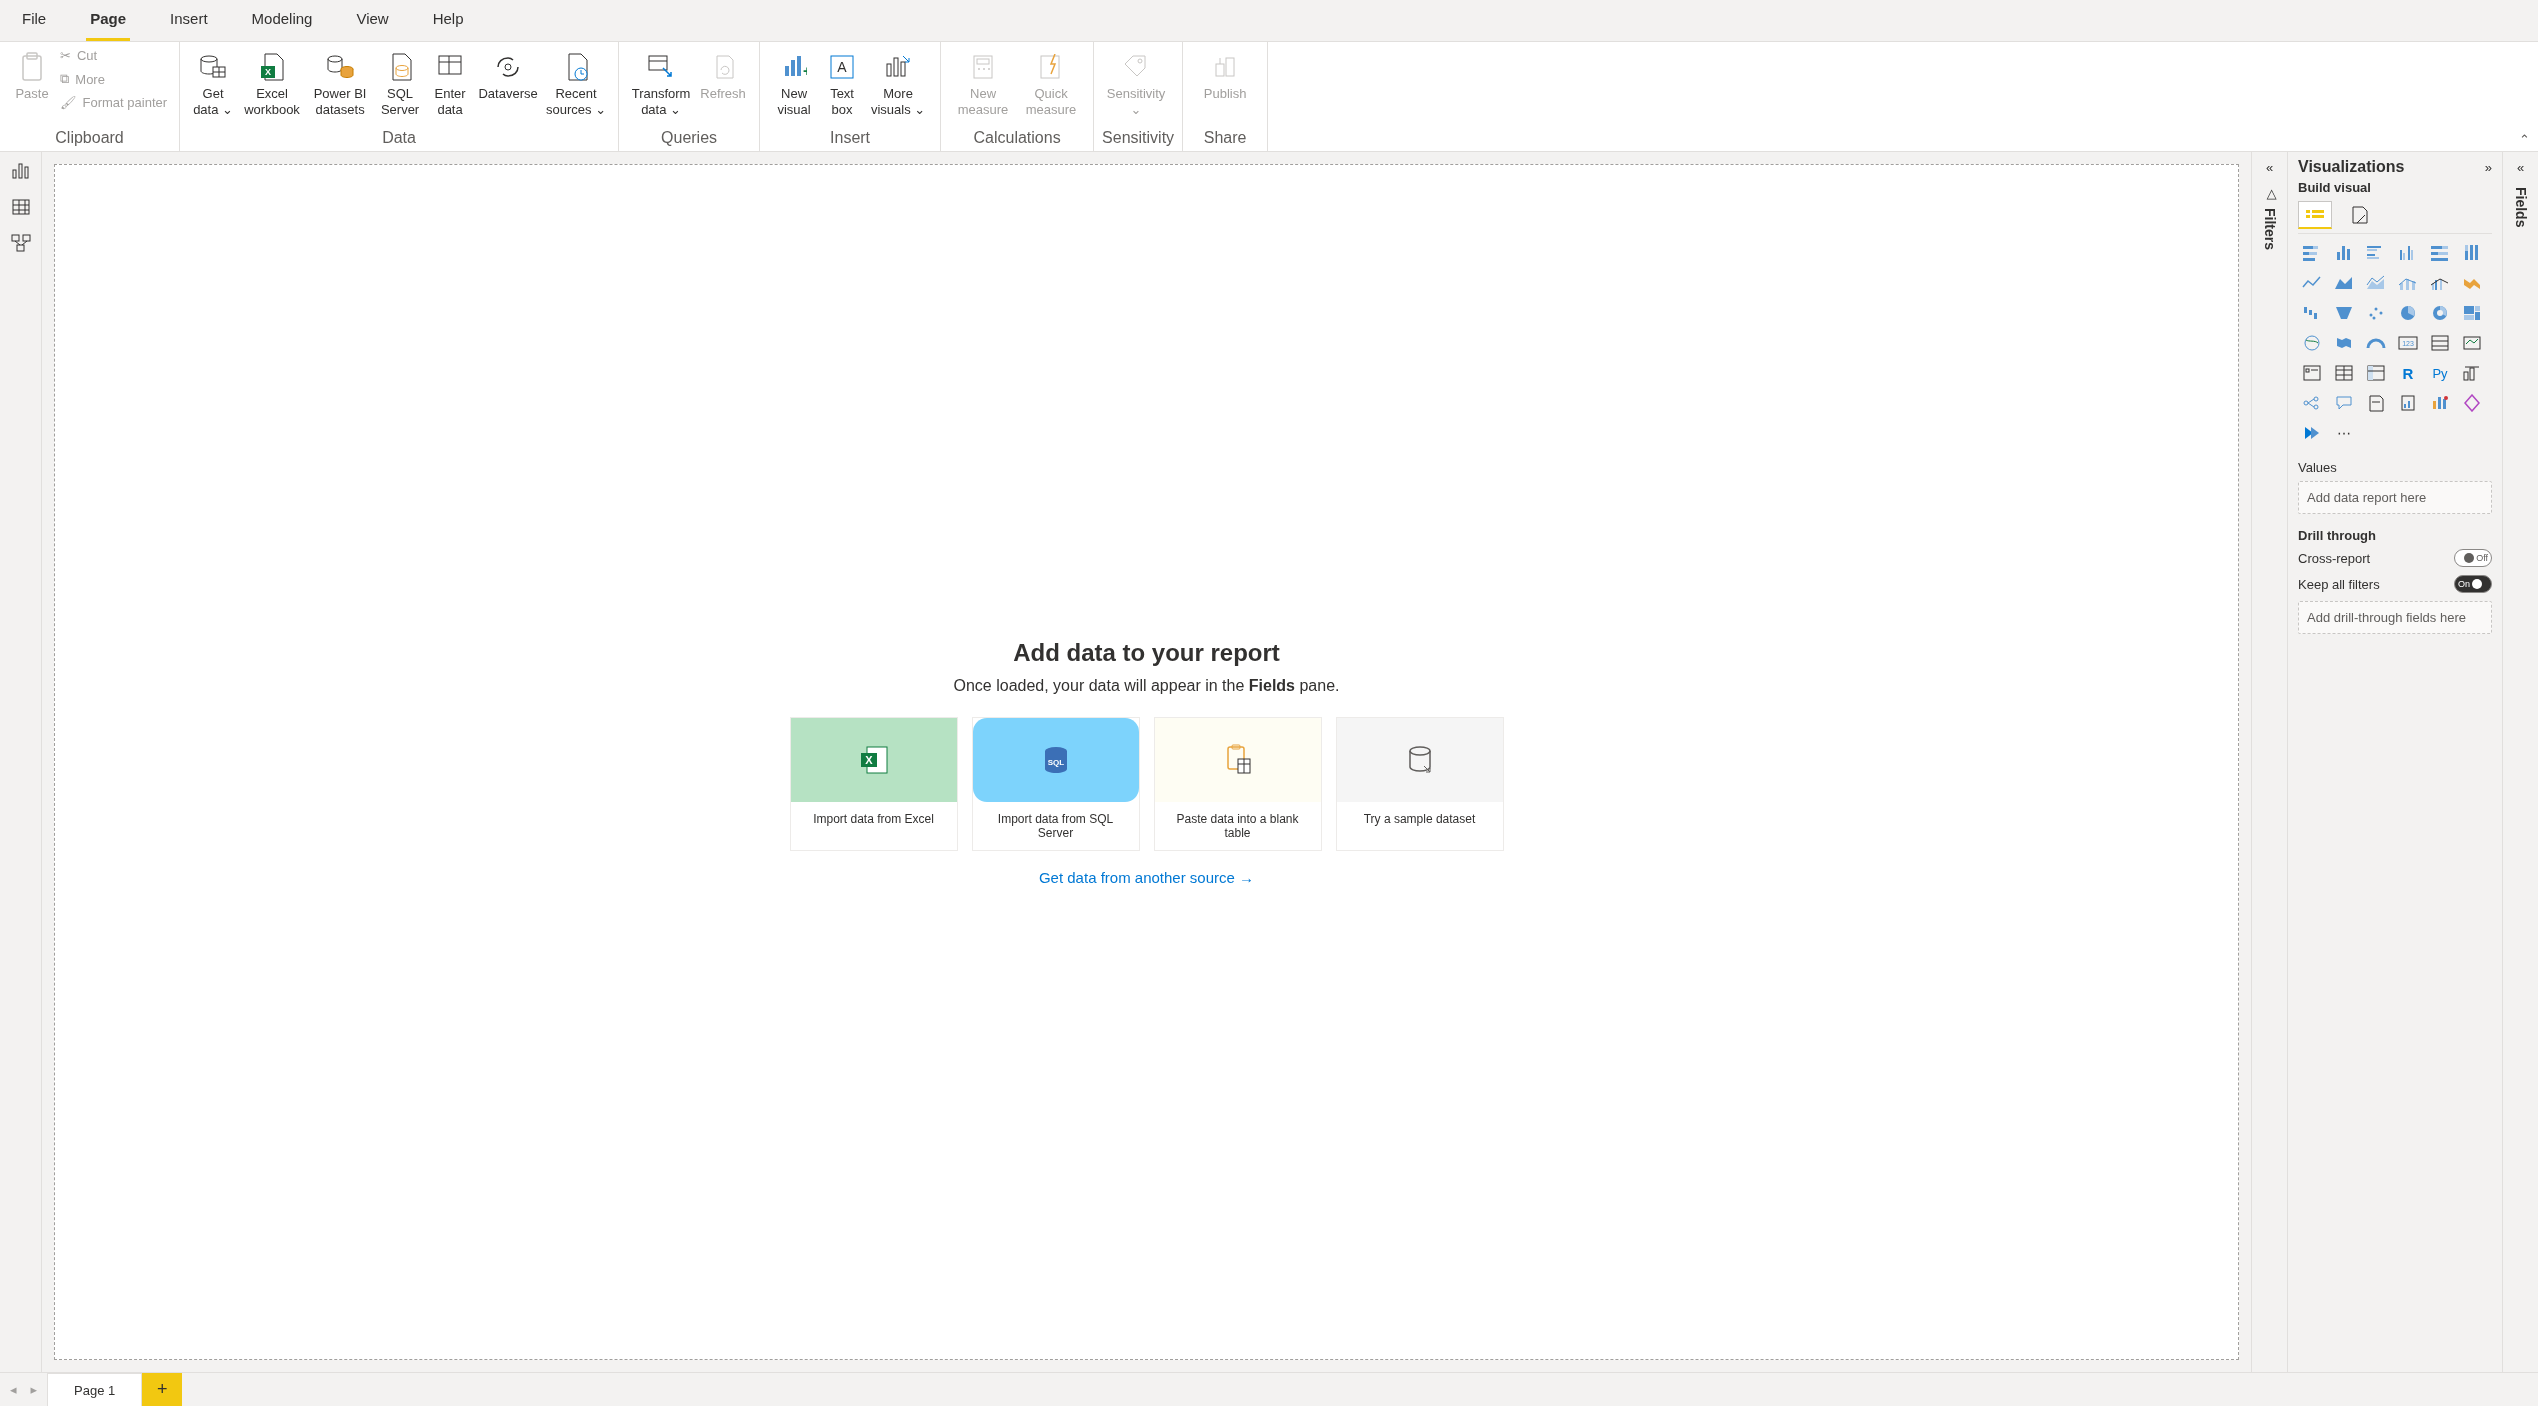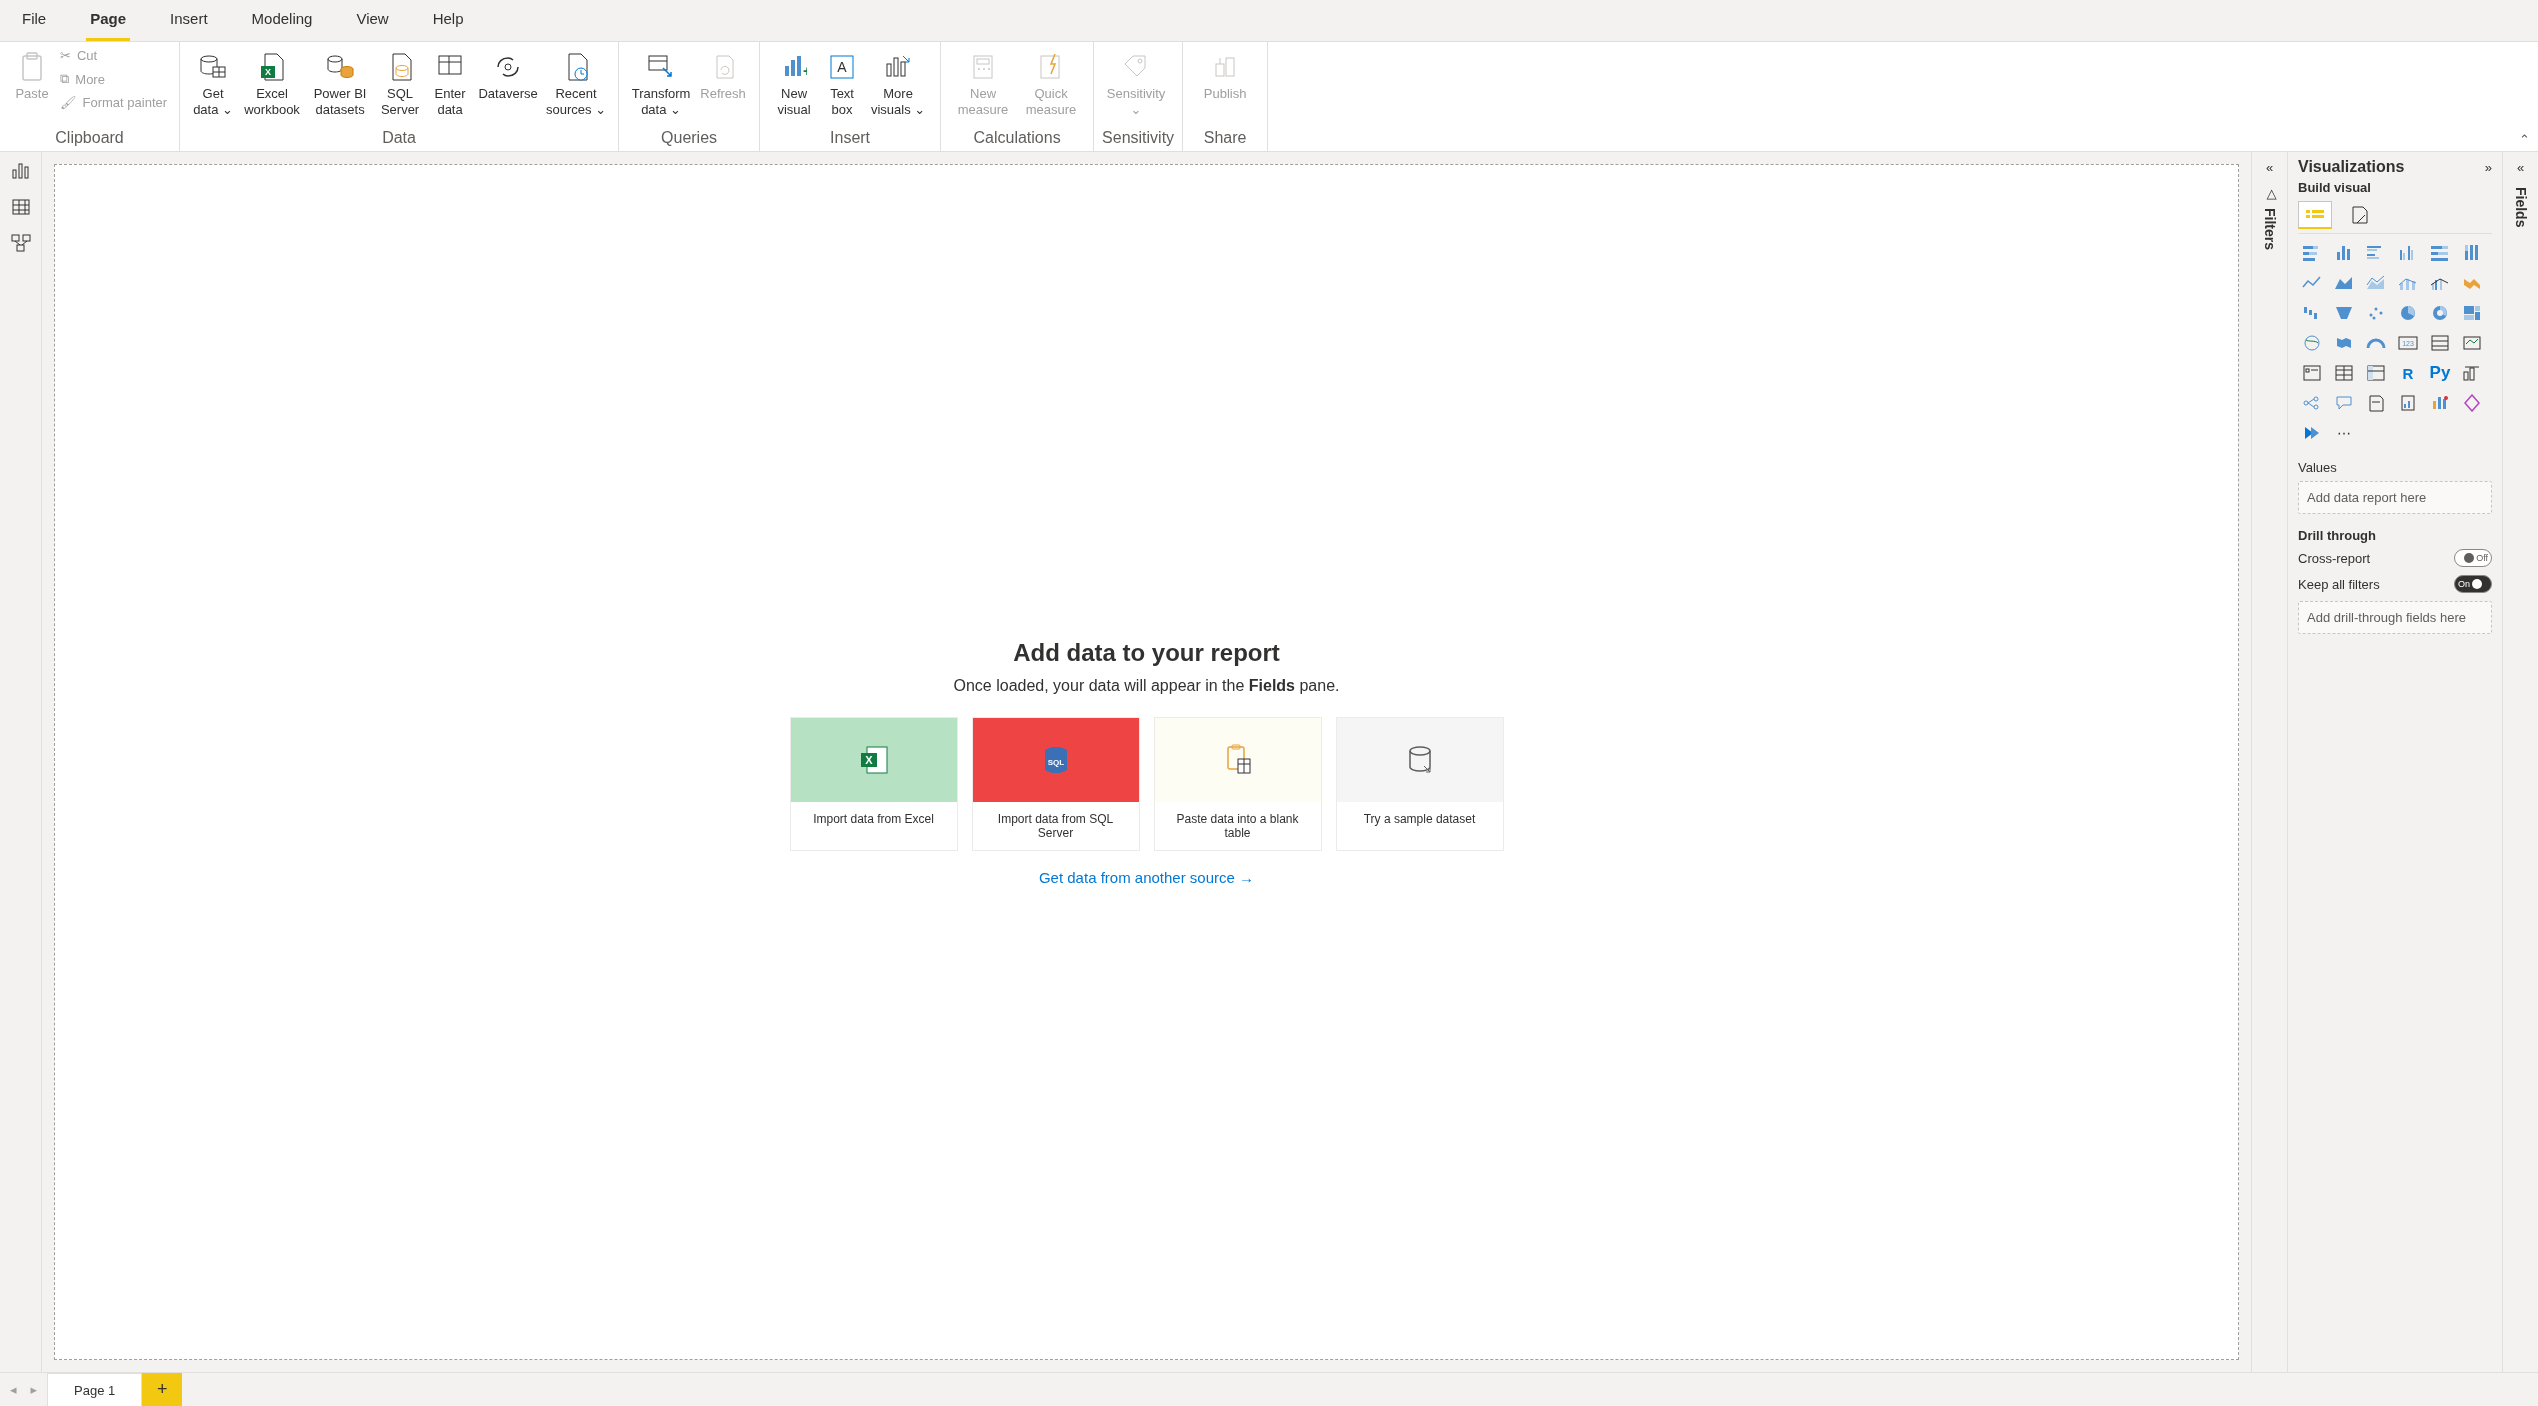--- a/index.html
+++ b/index.html
@@ -32,21 +32,21 @@
 .canvas { background: #fff; width: 100%; height: 100%; border: 1px dashed #a19f9d; border-radius: 0; display: flex; flex-direction: column; align-items: center; justify-content: center; position: relative; }
 
 .empty-state { text-align: center; }
 .empty-state h2 { font-size: 24px; font-weight: 600; margin-bottom: 10px; }
 .empty-state p { font-size: 16px; color: #323130; margin-bottom: 22px; }
 .cards { display: flex; gap: 14px; margin-bottom: 18px; justify-content: center; }
 .card { width: 168px; border: 1px solid #edebe9; background: #fff; cursor: pointer; }
 .card .card-ico { height: 84px; display: flex; align-items: center; justify-content: center; }
 .card .card-label { font-size: 12px; padding: 10px 8px; color: #323130; }
 .card:nth-child(1) .card-ico { background: #b6e2c3; }
-.card:nth-child(2) .card-ico { background: #ef4444; }
+.card:nth-child(2) .card-ico { background: #7dd3fc; border-radius: 14px; }
 .card:nth-child(3) .card-ico { background: #fefdf3; }
 .card:nth-child(4) .card-ico { background: #f5f5f5; }
 .get-link { color: #0078d4; cursor: pointer; font-size: 15px; }
 
 
 .collapsed-pane { width: 36px; background: #f3f2f1; border-left: 1px solid #e1dfdd; display: flex; flex-direction: column; align-items: center; padding-top: 8px; }
 .collapsed-pane .chevron { cursor: pointer; margin-bottom: 12px; color: #323130; }
 .collapsed-pane .vlabel { writing-mode: vertical-rl; font-size: 14px; font-weight: 600; }
 
 
@@ -619,21 +619,21 @@
           <svg width="18" height="16">
             <rect x="1" y="1" width="16" height="14" fill="none" stroke="#323130"></rect>
             <rect x="1" y="1" width="5" height="14" fill="#cfe0f0"></rect>
             <line x1="1" y1="6" x2="17" y2="6" stroke="#323130"></line>
           </svg>
         </div>
       <div class="viz-cell">
           <span style="color:#0078d4;font-weight:bold;font-size:15px">R</span>
         </div>
       <div class="viz-cell">
-          <span style="color:#0078d4;font-weight:bold;font-size:17px">Py</span>
+          <span style="color:#0078d4;font-weight:normal;font-size:13px">Py</span>
         </div>
       <div class="viz-cell">
           <svg width="18" height="16">
             <rect x="1" y="7" width="4" height="8" fill="none" stroke="#323130"></rect>
             <rect x="7" y="3" width="4" height="12" fill="none" stroke="#323130"></rect>
             <line x1="2" y1="2" x2="16" y2="2" stroke="#323130"></line>
           </svg>
         </div>
 
       <div class="viz-cell">

